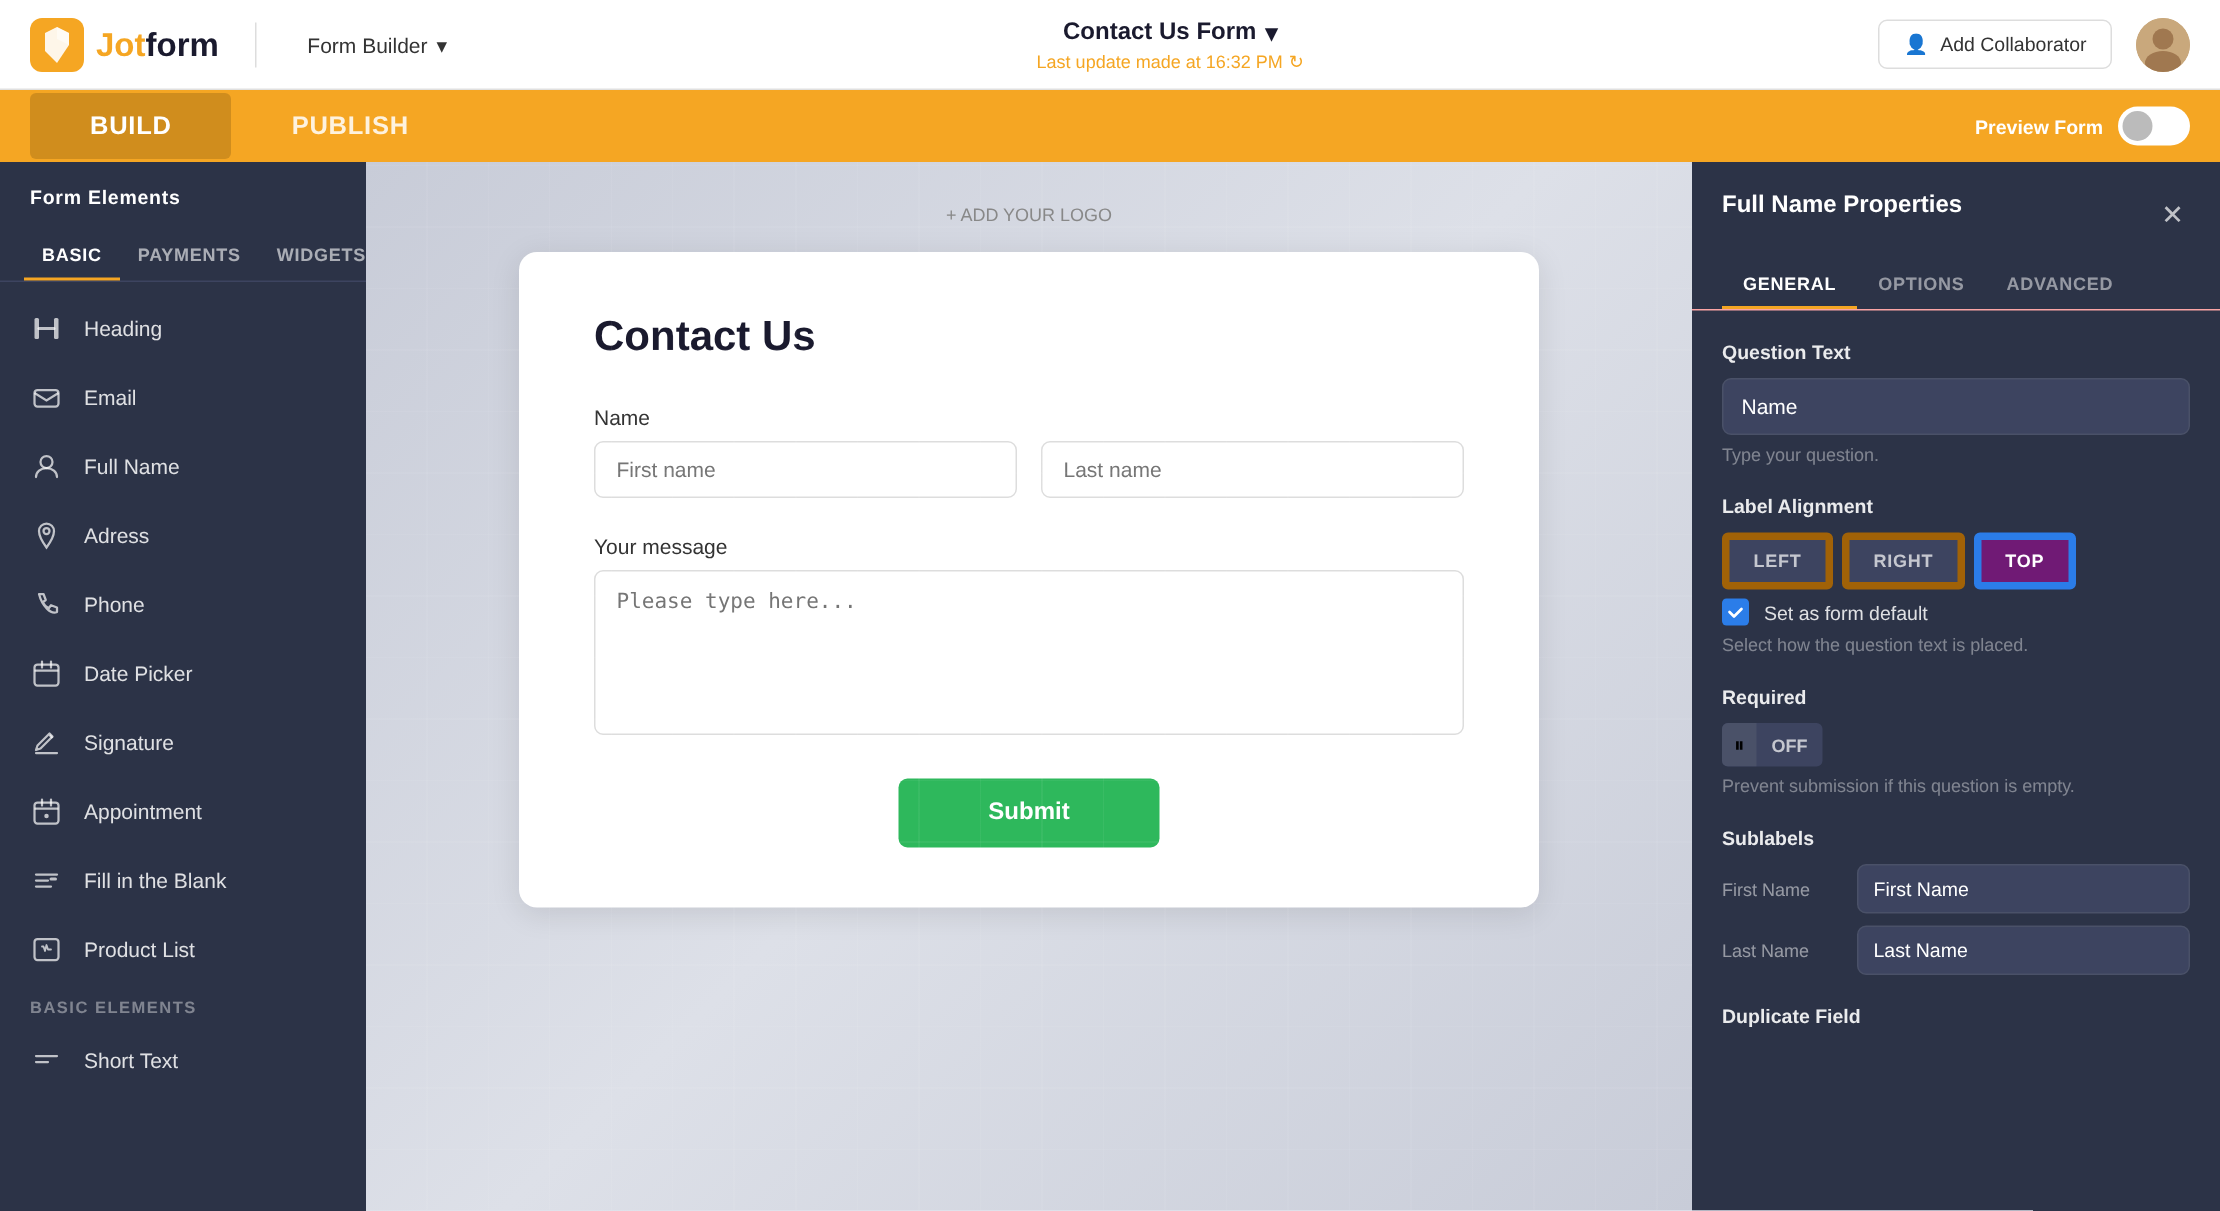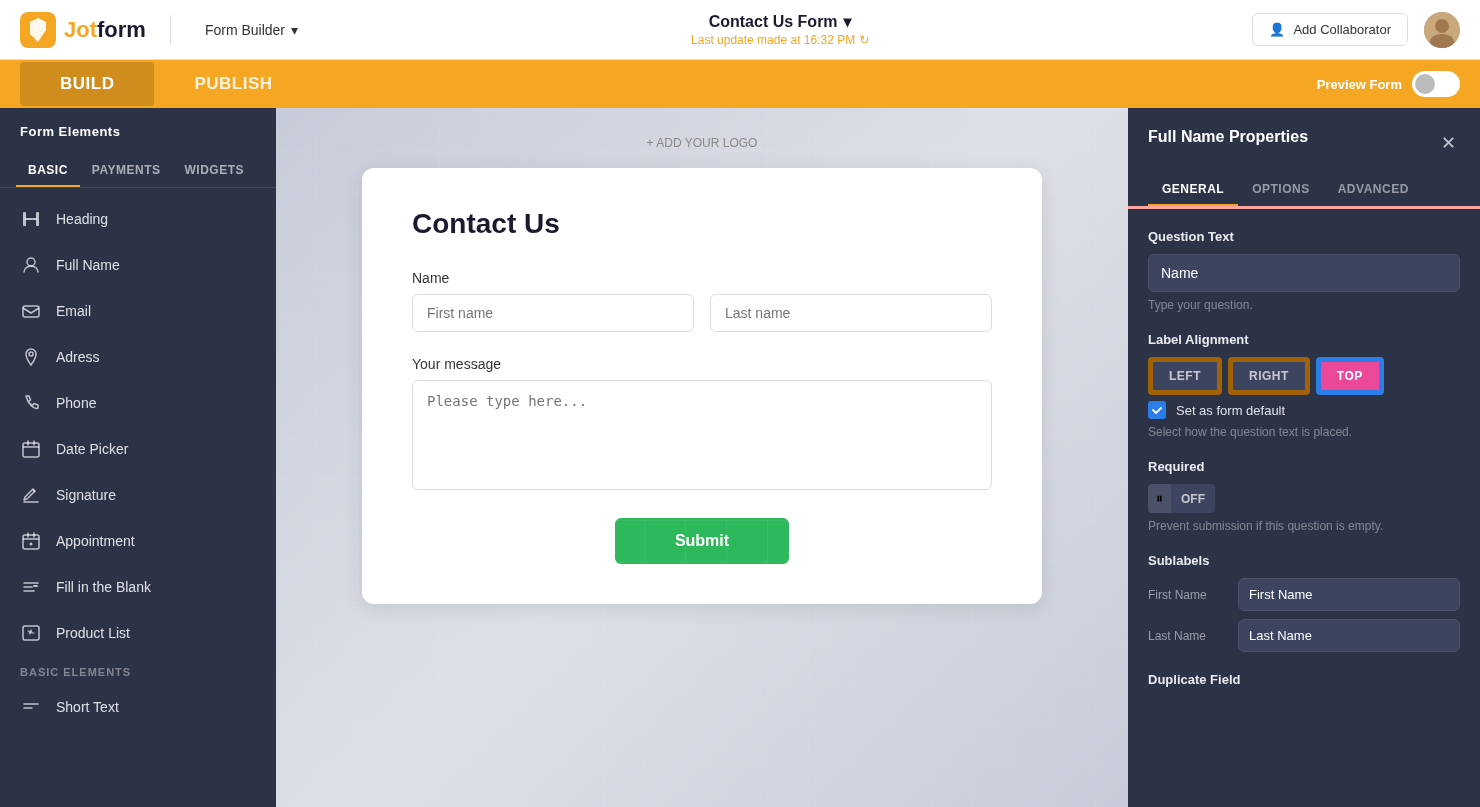--- a/index.html
+++ b/index.html
@@ -142,21 +142,21 @@
 
     
     .main-area {
       flex: 1;
       display: flex;
       overflow: hidden;
     }
 
     
     .left-sidebar {
-      width: 276px;
+      width: 244px;
       background: #2c3347;
       display: flex;
       flex-direction: column;
       overflow-y: auto;
       flex-shrink: 0;
     }
     .sidebar-header {
       padding: 16px 20px;
       font-size: 13px;
       font-weight: 700;
@@ -320,21 +320,21 @@
       color: rgba(255,255,255,0.7);
       cursor: pointer;
       font-size: 18px;
       padding: 4px;
     }
     .right-panel-tabs {
       display: flex;
       gap: 0;
       padding: 0 20px;
       margin-top: 16px;
-      border-bottom: 3px solid #fca5a5;
+      border-bottom: 1px solid #fca5a5;
     }
     .right-panel-tab {
       font-size: 12px;
       font-weight: 700;
       color: rgba(255,255,255,0.5);
       padding: 8px 14px;
       cursor: pointer;
       letter-spacing: 0.5px;
     }
     .right-panel-tab.active {
@@ -378,21 +378,21 @@
       background: #3d4460;
       color: rgba(255,255,255,0.7);
       border-radius: 4px;
       padding: 7px 16px;
       font-size: 12px;
       font-weight: 600;
       cursor: pointer;
       letter-spacing: 0.5px;
     }
     .align-btn.active {
-      background: #ec4899;
+      background: #701a75;
       border-color: #2b7de9;
       color: #fff;
     }
     .set-default-row {
       display: flex;
       align-items: center;
       gap: 10px;
       margin-bottom: 6px;
     }
     .checkbox-custom {
@@ -563,35 +563,35 @@
               <rect x="15" y="3" width="3" height="14" rx="1" fill="currentColor"></rect>
               <rect x="4" y="9" width="12" height="2" rx="1" fill="currentColor"></rect>
             </svg>
         </div>
         <span>Heading</span>
       </div>
 
       <div class="sidebar-item">
         <div class="sidebar-item-icon">
           <svg width="20" height="20" viewBox="0 0 20 20" fill="none">
+              <rect x="2" y="5" width="16" height="11" rx="2" stroke="currentColor" stroke-width="1.5"></rect>
+              <path d="M2 7l8 5 8-5" stroke="currentColor" stroke-width="1.5"></path>
+            </svg>
+        </div>
+        <span>Email</span>
+      </div>
+
+      <div class="sidebar-item">
+        <div class="sidebar-item-icon">
+          <svg width="20" height="20" viewBox="0 0 20 20" fill="none">
               <circle cx="10" cy="7" r="4" stroke="currentColor" stroke-width="1.5"></circle>
               <path d="M3 17c0-3.314 3.134-6 7-6s7 2.686 7 6" stroke="currentColor" stroke-width="1.5" stroke-linecap="round"></path>
             </svg>
         </div>
         <span>Full Name</span>
-      </div>
-
-      <div class="sidebar-item">
-        <div class="sidebar-item-icon">
-          <svg width="20" height="20" viewBox="0 0 20 20" fill="none">
-              <rect x="2" y="5" width="16" height="11" rx="2" stroke="currentColor" stroke-width="1.5"></rect>
-              <path d="M2 7l8 5 8-5" stroke="currentColor" stroke-width="1.5"></path>
-            </svg>
-        </div>
-        <span>Email</span>
       </div>
 
       <div class="sidebar-item">
         <div class="sidebar-item-icon">
           <svg width="20" height="20" viewBox="0 0 20 20" fill="none">
               <path d="M10 2C7.24 2 5 4.24 5 7c0 4.25 5 11 5 11s5-6.75 5-11c0-2.76-2.24-5-5-5z" stroke="currentColor" stroke-width="1.5"></path>
               <circle cx="10" cy="7" r="2" stroke="currentColor" stroke-width="1.5"></circle>
             </svg>
         </div>
         <span>Adress</span>

